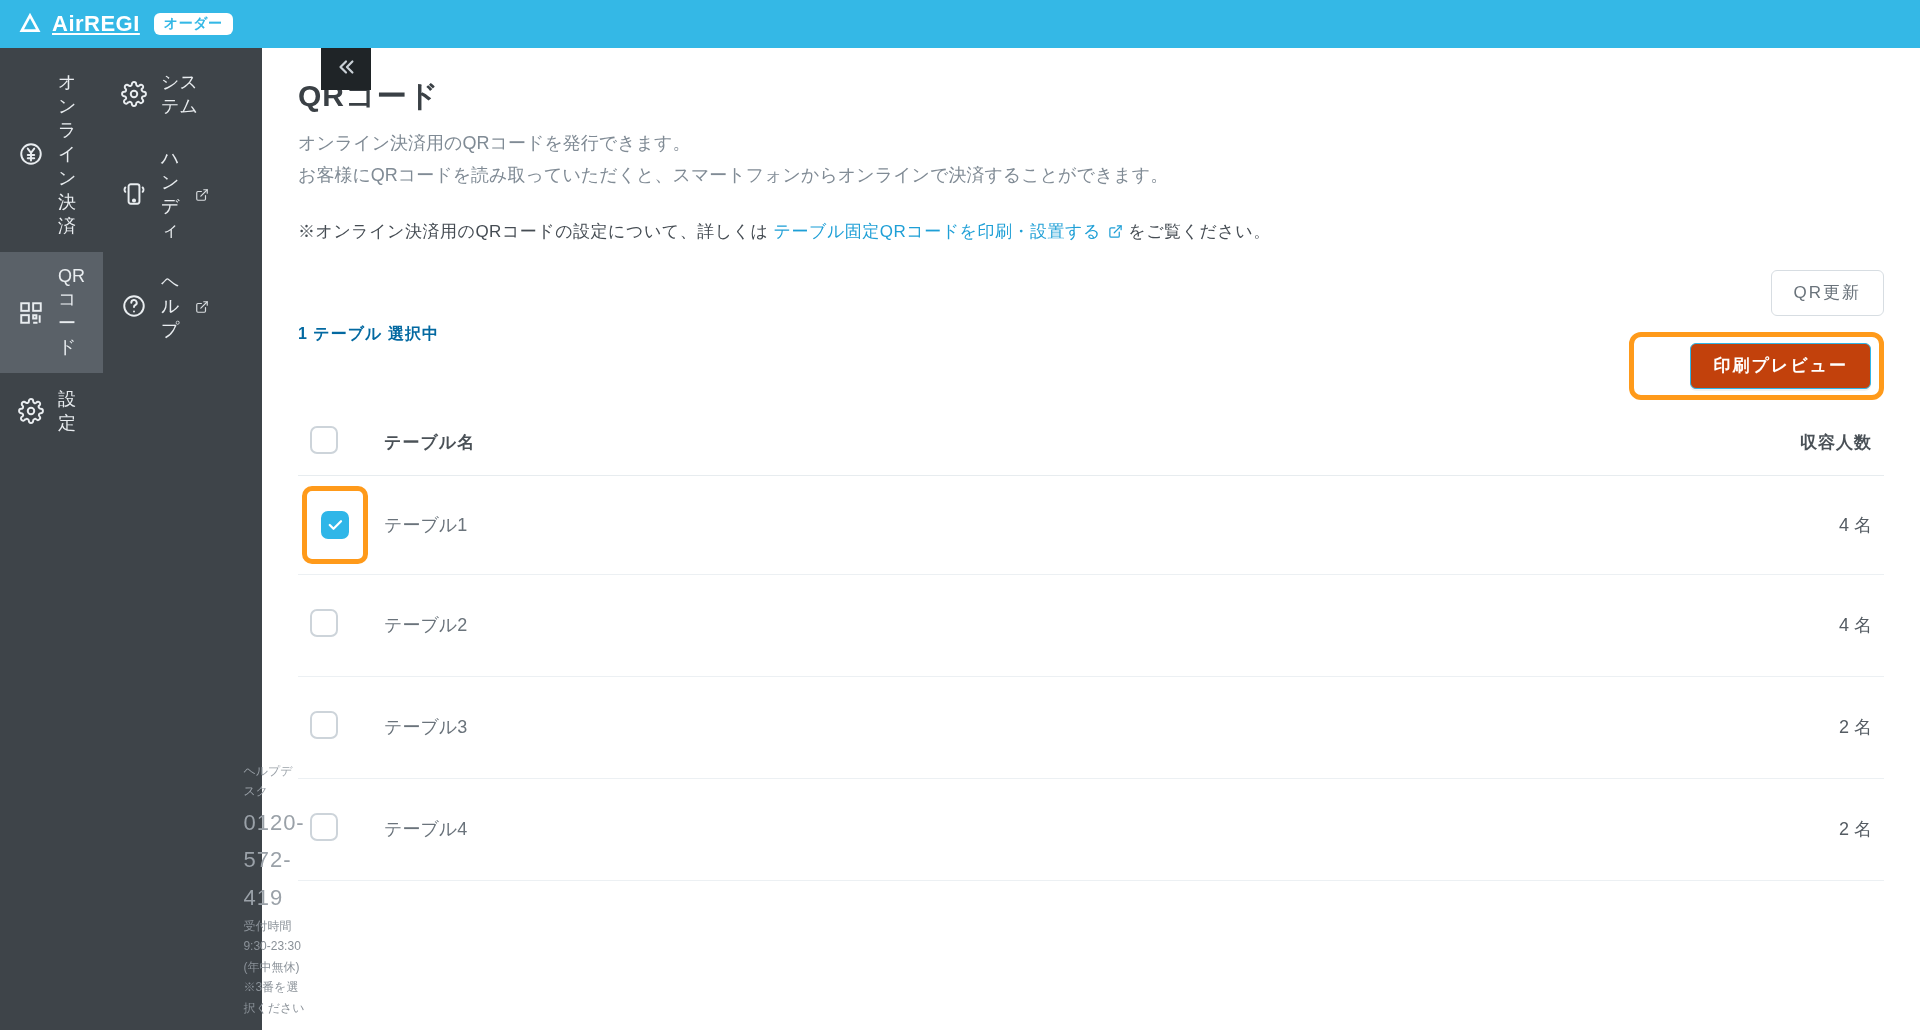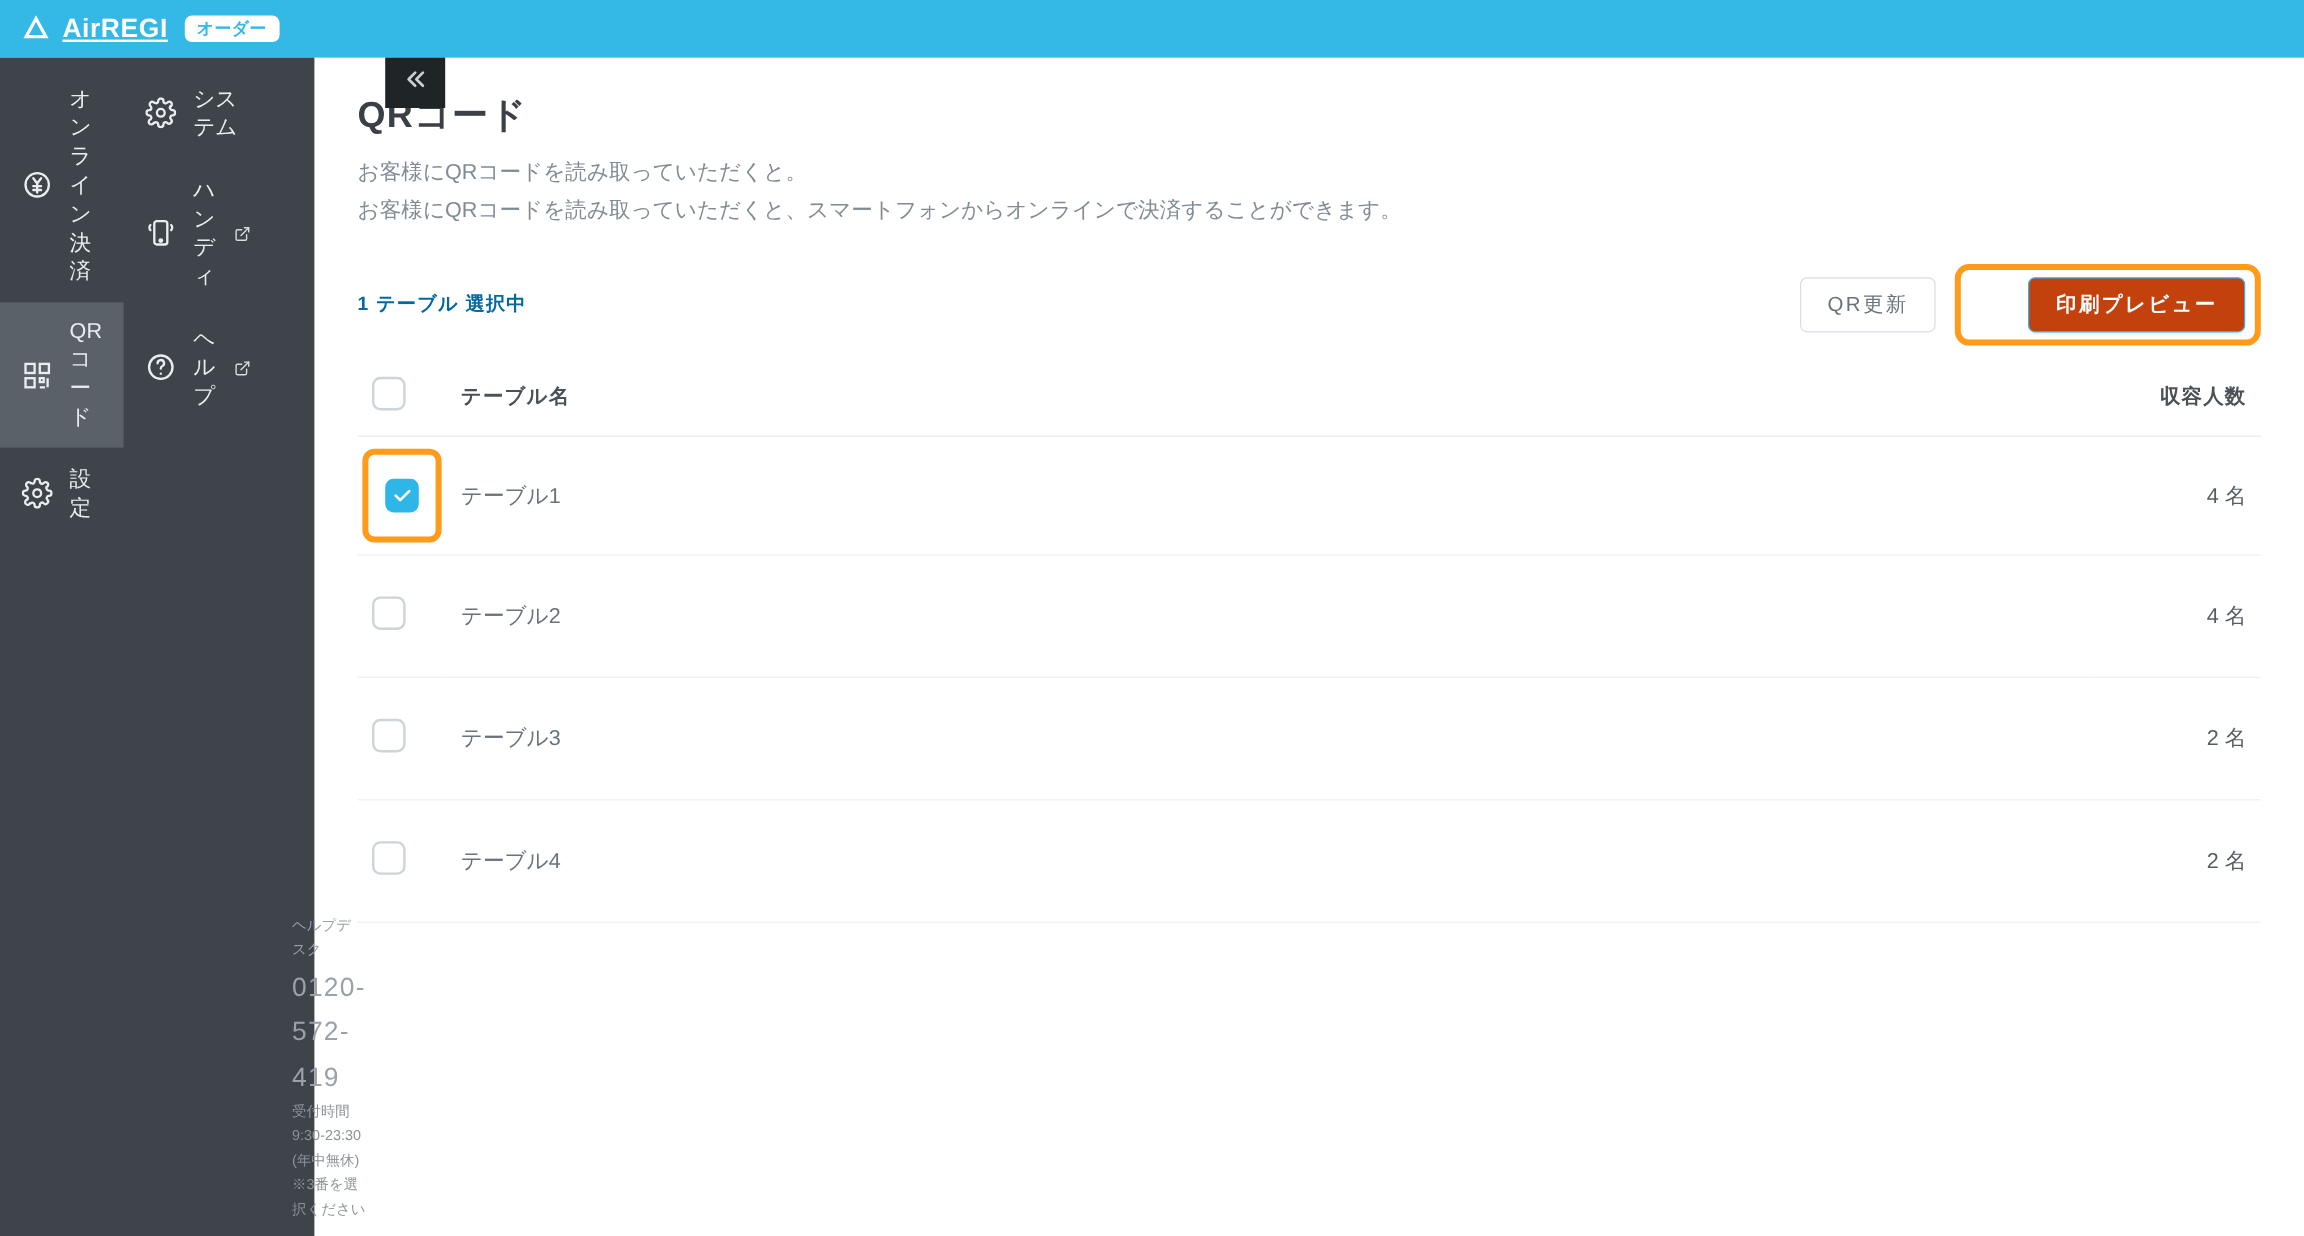--- a/index.html
+++ b/index.html
@@ -94,21 +94,21 @@
     .note a { color: #1e9fd6; text-decoration: none; }
     .ext-icon-small { display:inline-block; vertical-align: -2px; margin-left: 2px; }
 
     .toolbar {
       display: flex;
       align-items: center;
       justify-content: space-between;
       margin-bottom: 10px;
     }
     .sel-count { font-size: 16px; color: #0369a1; letter-spacing: 1px; font-weight: bold; }
-    .toolbar-buttons { display: flex; gap: 16px; align-items: center; }
+    .toolbar-buttons { display: flex; gap: 16px; align-items: flex-end; flex-direction: column; }
 
     .btn {
       height: 46px;
       padding: 0 22px;
       font-size: 17px;
       letter-spacing: 2px;
       border-radius: 6px;
       border: 1px solid #d7dde2;
       background: #fff;
       color: #6a737b;
@@ -285,24 +285,37 @@
             <path d="M12 18l-6-6 6-6"></path>
             <path d="M19 18l-6-6 6-6"></path>
           </svg>
       </span>
     </div>
   </aside>
 
   <main class="main">
     <h1 class="page-title">QRコード</h1>
     <p class="desc">
-      <span>お客様にQRコードを読み取っていただくと。</span><br>
+      <span>オンライン決済用のQRコードを発行できます。</span><br>
       <span>お客様にQRコードを読み取っていただくと、スマートフォンからオンラインで決済することができます。</span>
     </p>
 
+    <p class="note">
+      <span>※オンライン決済用のQRコードの設定について、詳しくは</span>
+      <a href="#"><span>テーブル固定QRコードを印刷・設置する</span>
+        <span class="ext-icon-small">
+          <svg width="15" height="15" viewBox="0 0 24 24" fill="none" stroke="#1e9fd6" stroke-width="2" stroke-linecap="round" stroke-linejoin="round">
+              <path d="M18 13v6a2 2 0 0 1-2 2H5a2 2 0 0 1-2-2V8a2 2 0 0 1 2-2h6"></path>
+              <path d="M15 3h6v6"></path>
+              <path d="M10 14L21 3"></path>
+            </svg>
+        </span>
+      </a>
+      <span>をご覧ください。</span>
+    </p>
 
     <div class="toolbar">
       <div class="sel-count">1 テーブル 選択中</div>
       <div class="toolbar-buttons">
         <button class="btn">QR更新</button>
         <span class="highlight-box">
           <button class="btn btn-primary">印刷プレビュー</button>
         </span>
       </div>
     </div>

